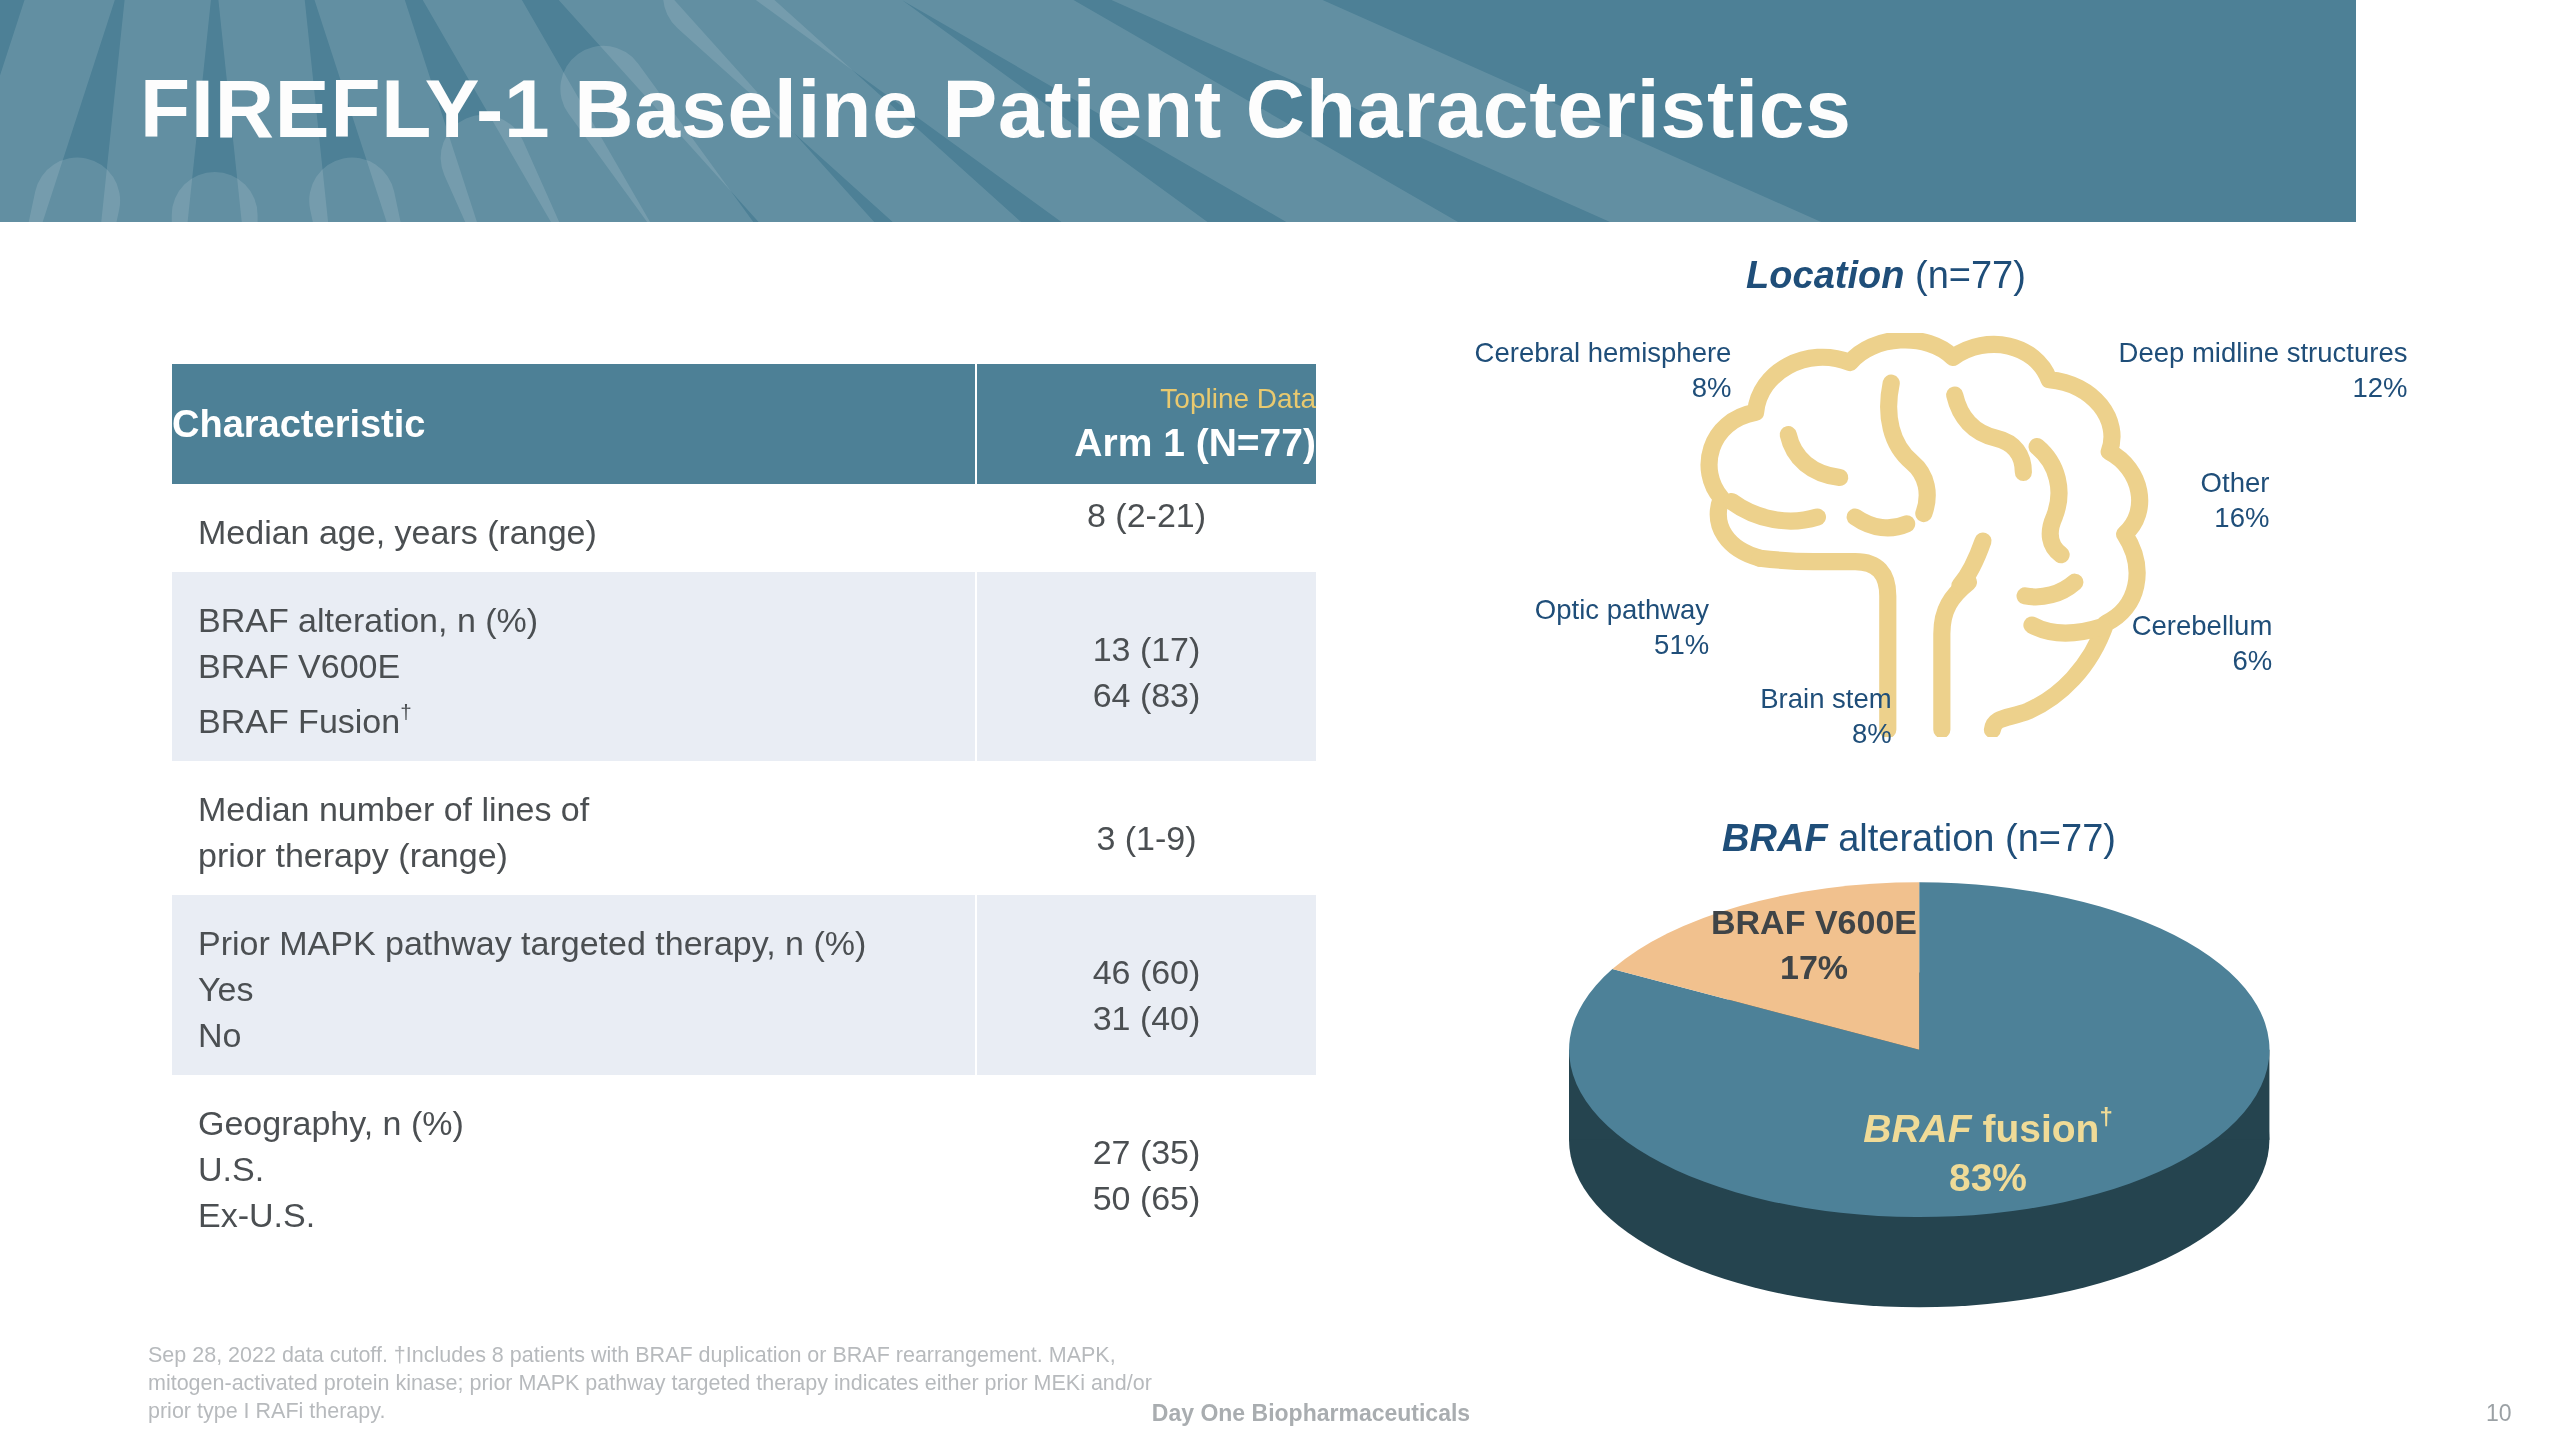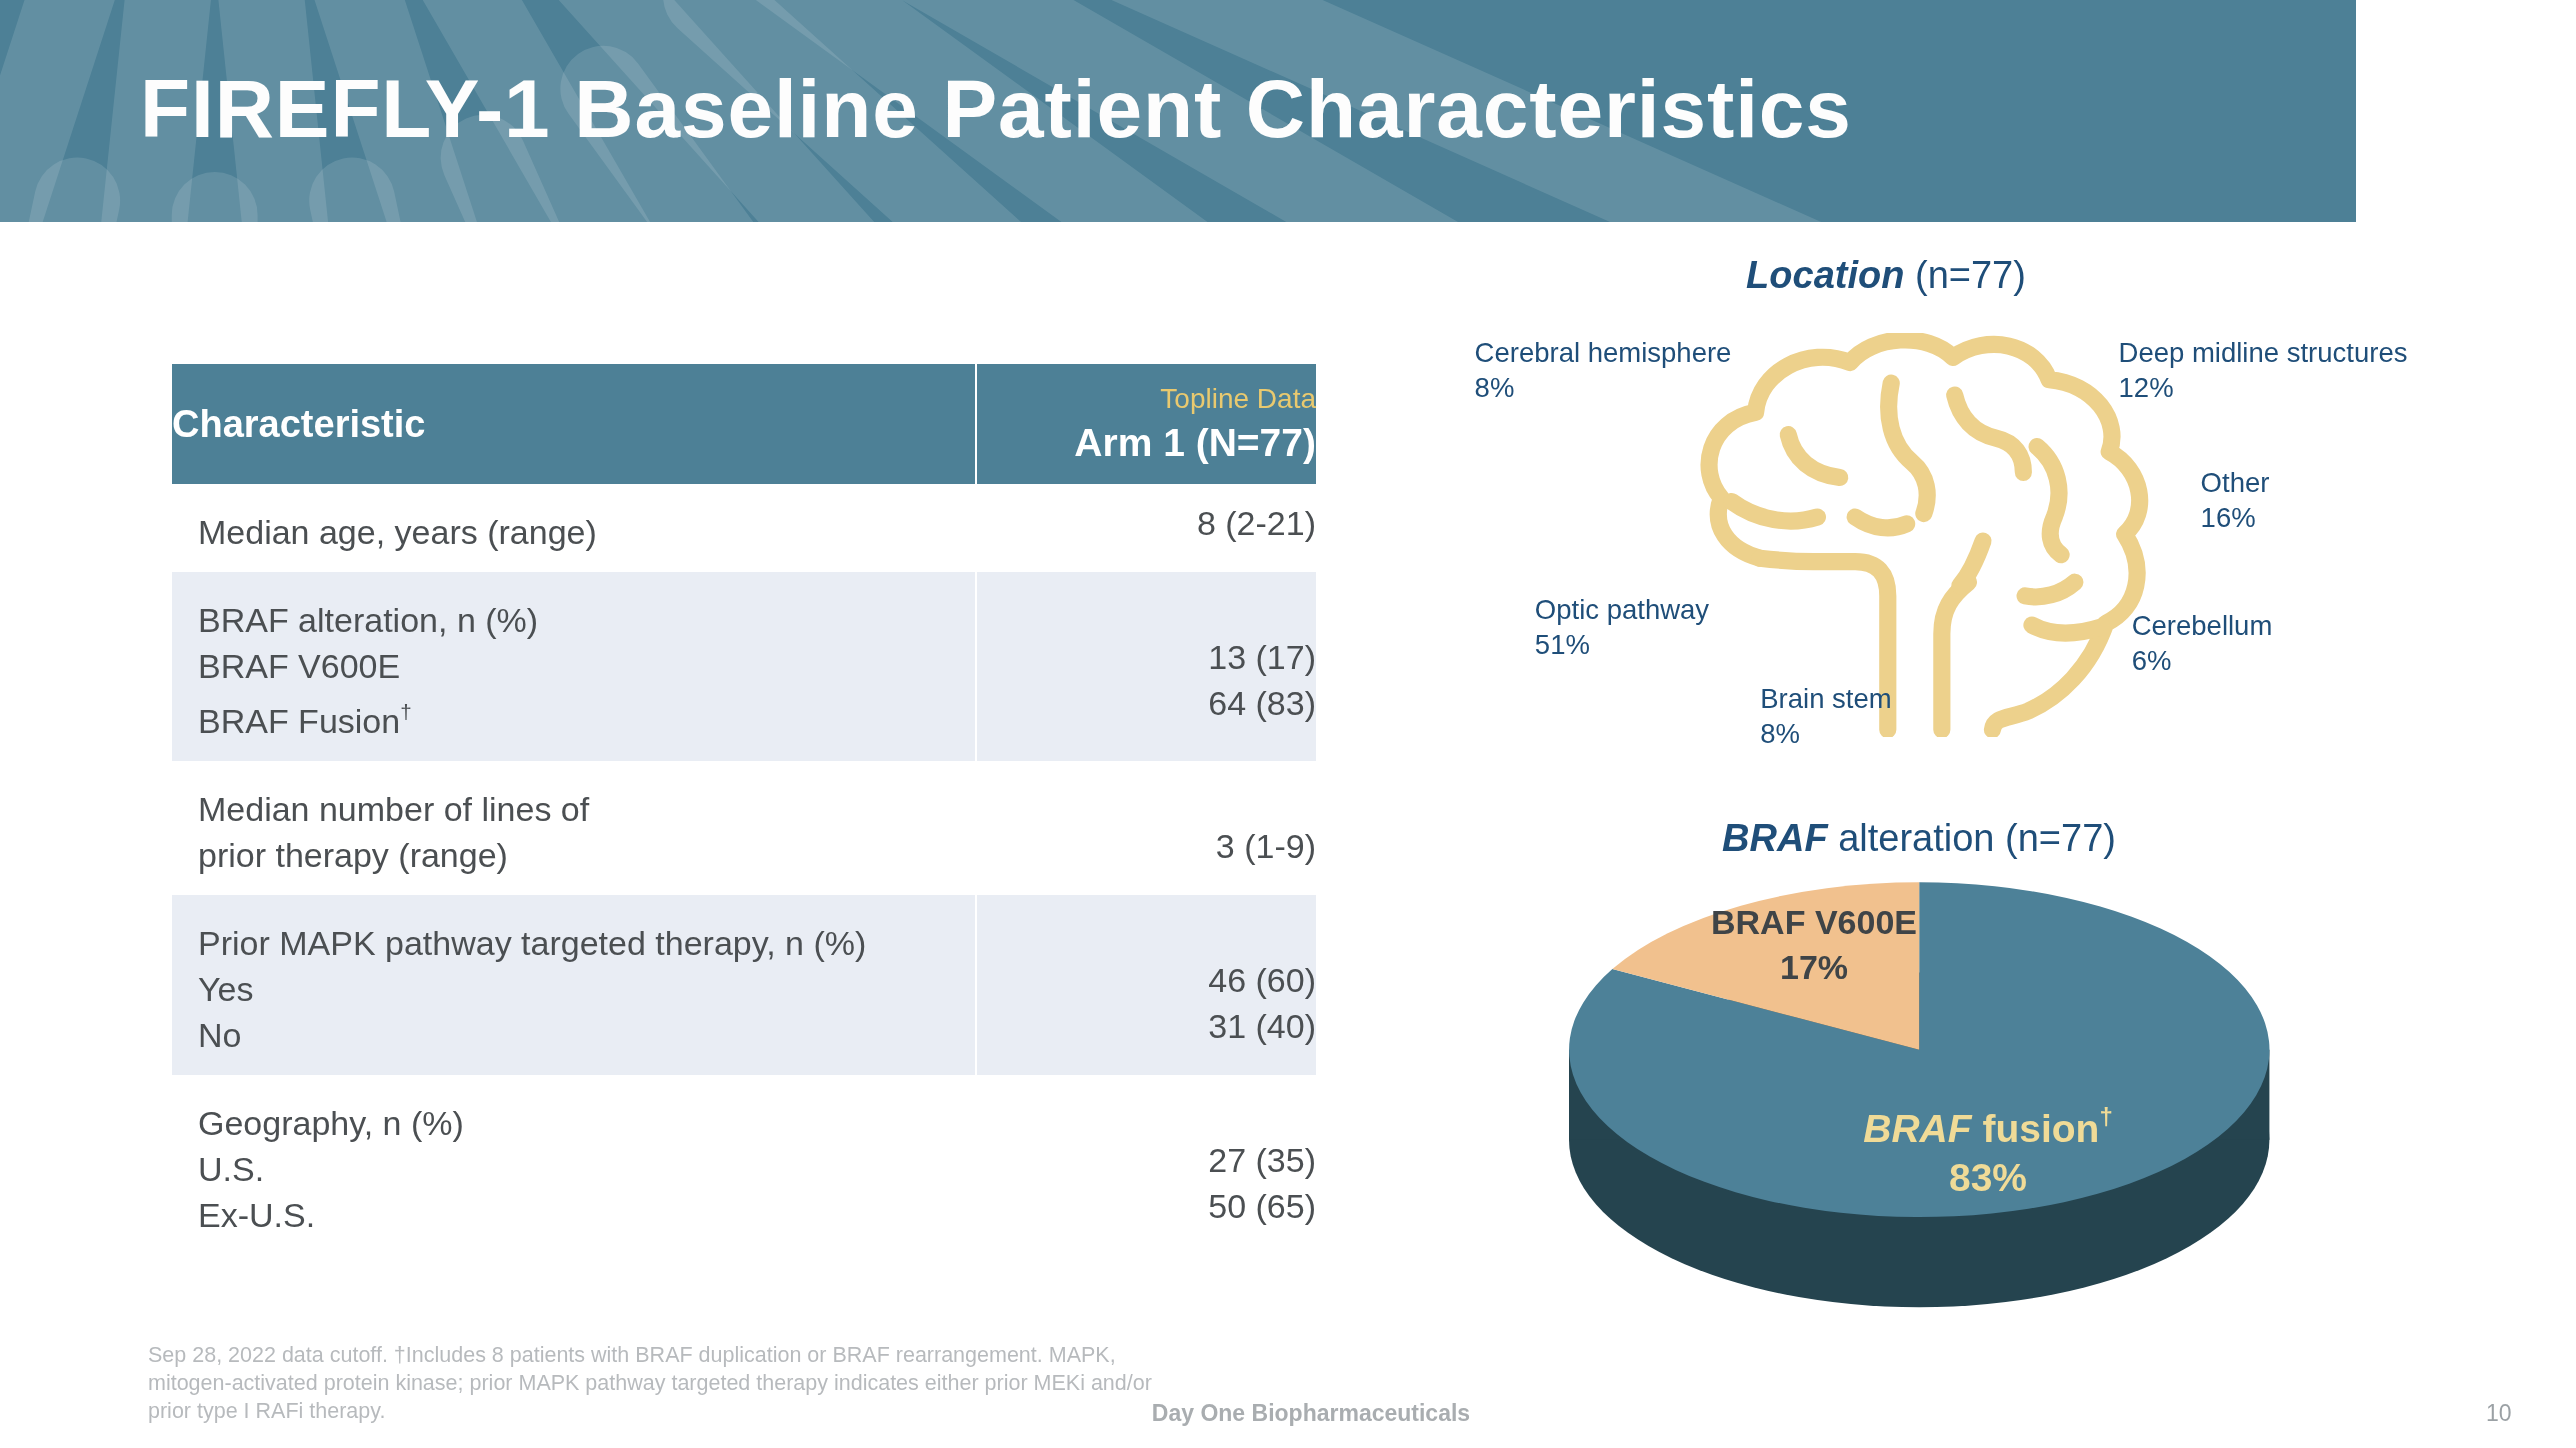--- a/index.html
+++ b/index.html
@@ -31,33 +31,33 @@
   }
   .t-head .hc2 {
     width: 341px; border-left: 2.6px solid #ffffff;
     display: flex; flex-direction: column; align-items: flex-end; justify-content: center;
   }
   .t-head .topline { font-size: 28px; color: #e9c96f; margin-bottom: 5.2px; }
   .t-head .arm { font-size: 39px; font-weight: 700; color: #ffffff; }
   .t-row { display: flex; }
   .t-row.shaded { background: #e9edf4; }
   .t-row .c1 { width: 803px; padding: 17px 0 17px 26px; margin-top: 8px; }
-  .t-row .c2 { width: 341px; padding: 16px 0; text-align: right; border-left: 2.6px solid #ffffff; }
+  .t-row .c2 { width: 341px; padding: 8px 0; text-align: center; border-left: 2.6px solid #ffffff; }
   .t-row.plain .c2 { border-left-color: transparent; }
   .tline { font-size: 34px; color: #4b4f52; line-height: 46px; min-height: 46px; white-space: nowrap; }
   .tline sup { font-size: 20.6px; vertical-align: 13.7px; }
 
   
   .loc-title {
     position: absolute; transform: translateX(-50%); white-space: nowrap;
     font-size: 38px; color: #1f4e79; left: 1886px; top: 254px;
   }
   .loc-title .em { font-weight: 700; font-style: italic; }
   .loc-label {
-    position: absolute; transform: translateX(-50%); text-align: left;
+    position: absolute; transform: translateX(-50%); text-align: right;
     font-size: 27.5px; line-height: 35px; color: #1f4e79; white-space: nowrap;
   }
   .brain-svg { position: absolute; left: 1687px; top: 333px; }
 
   
   .pie-title {
     position: absolute; transform: translateX(-50%); white-space: nowrap;
     font-size: 38px; color: #1f4e79; left: 1919px; top: 817px;
   }
   .pie-title .em { font-weight: 700; font-style: italic; }

